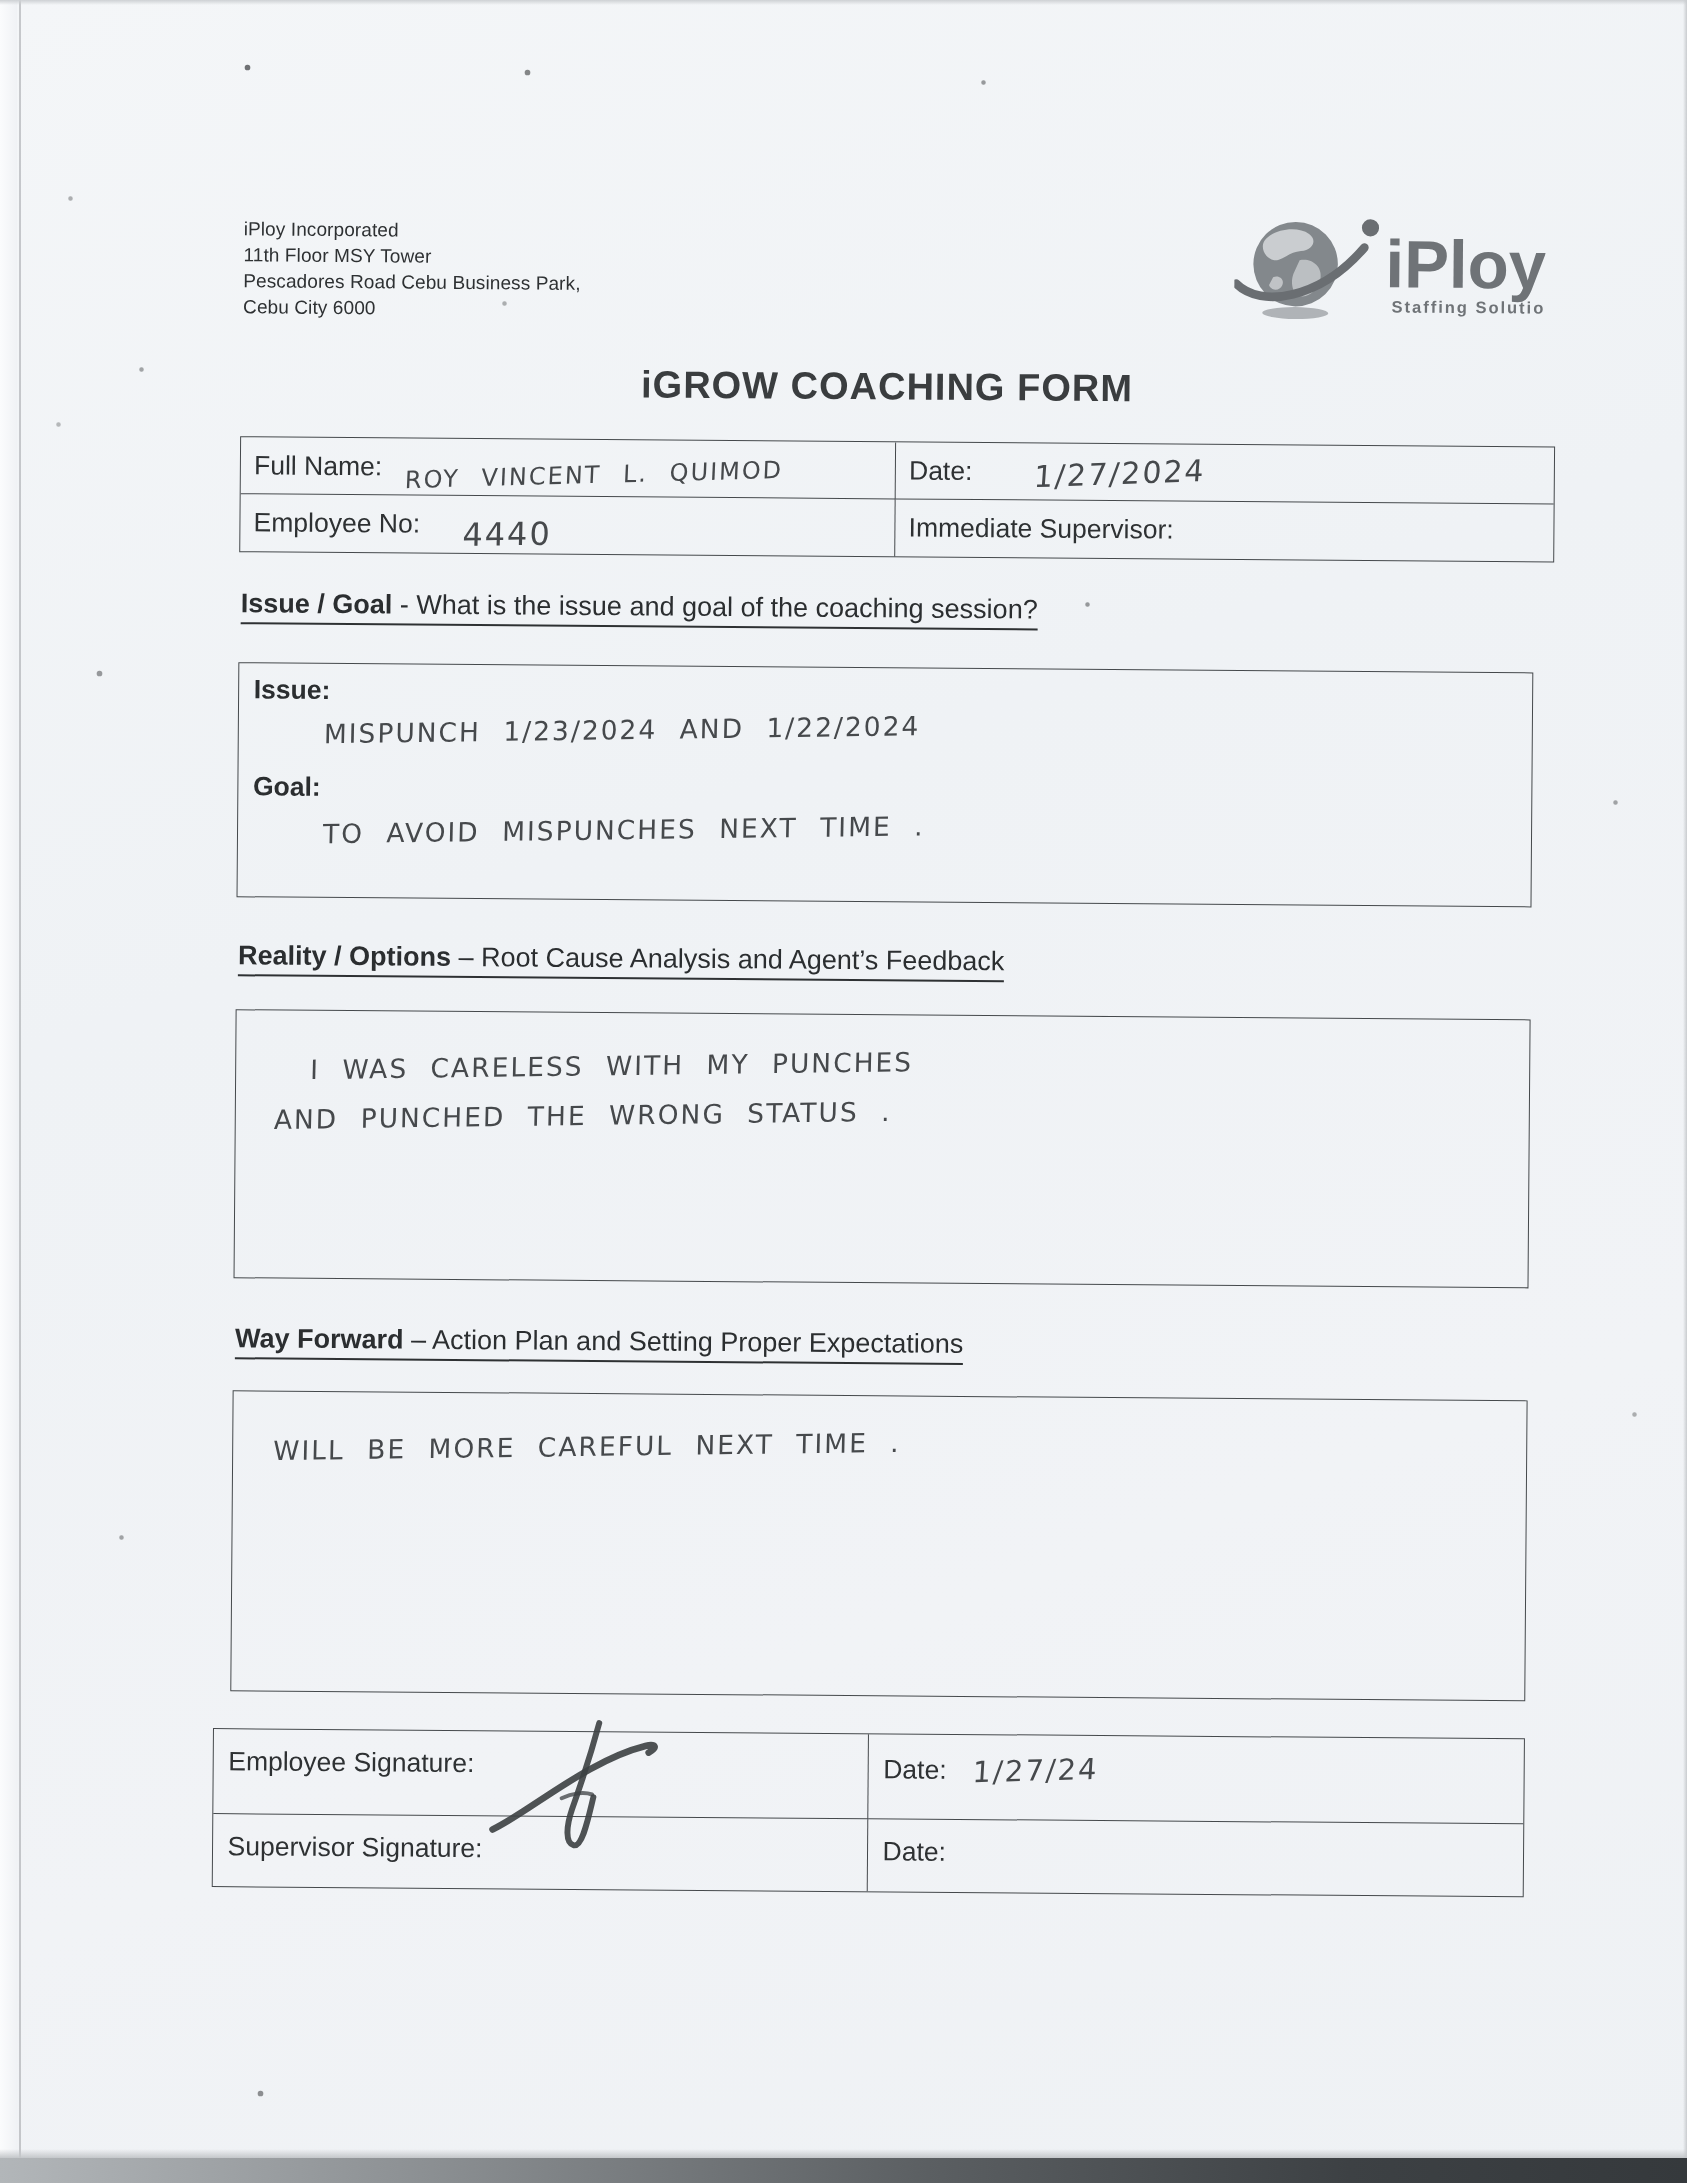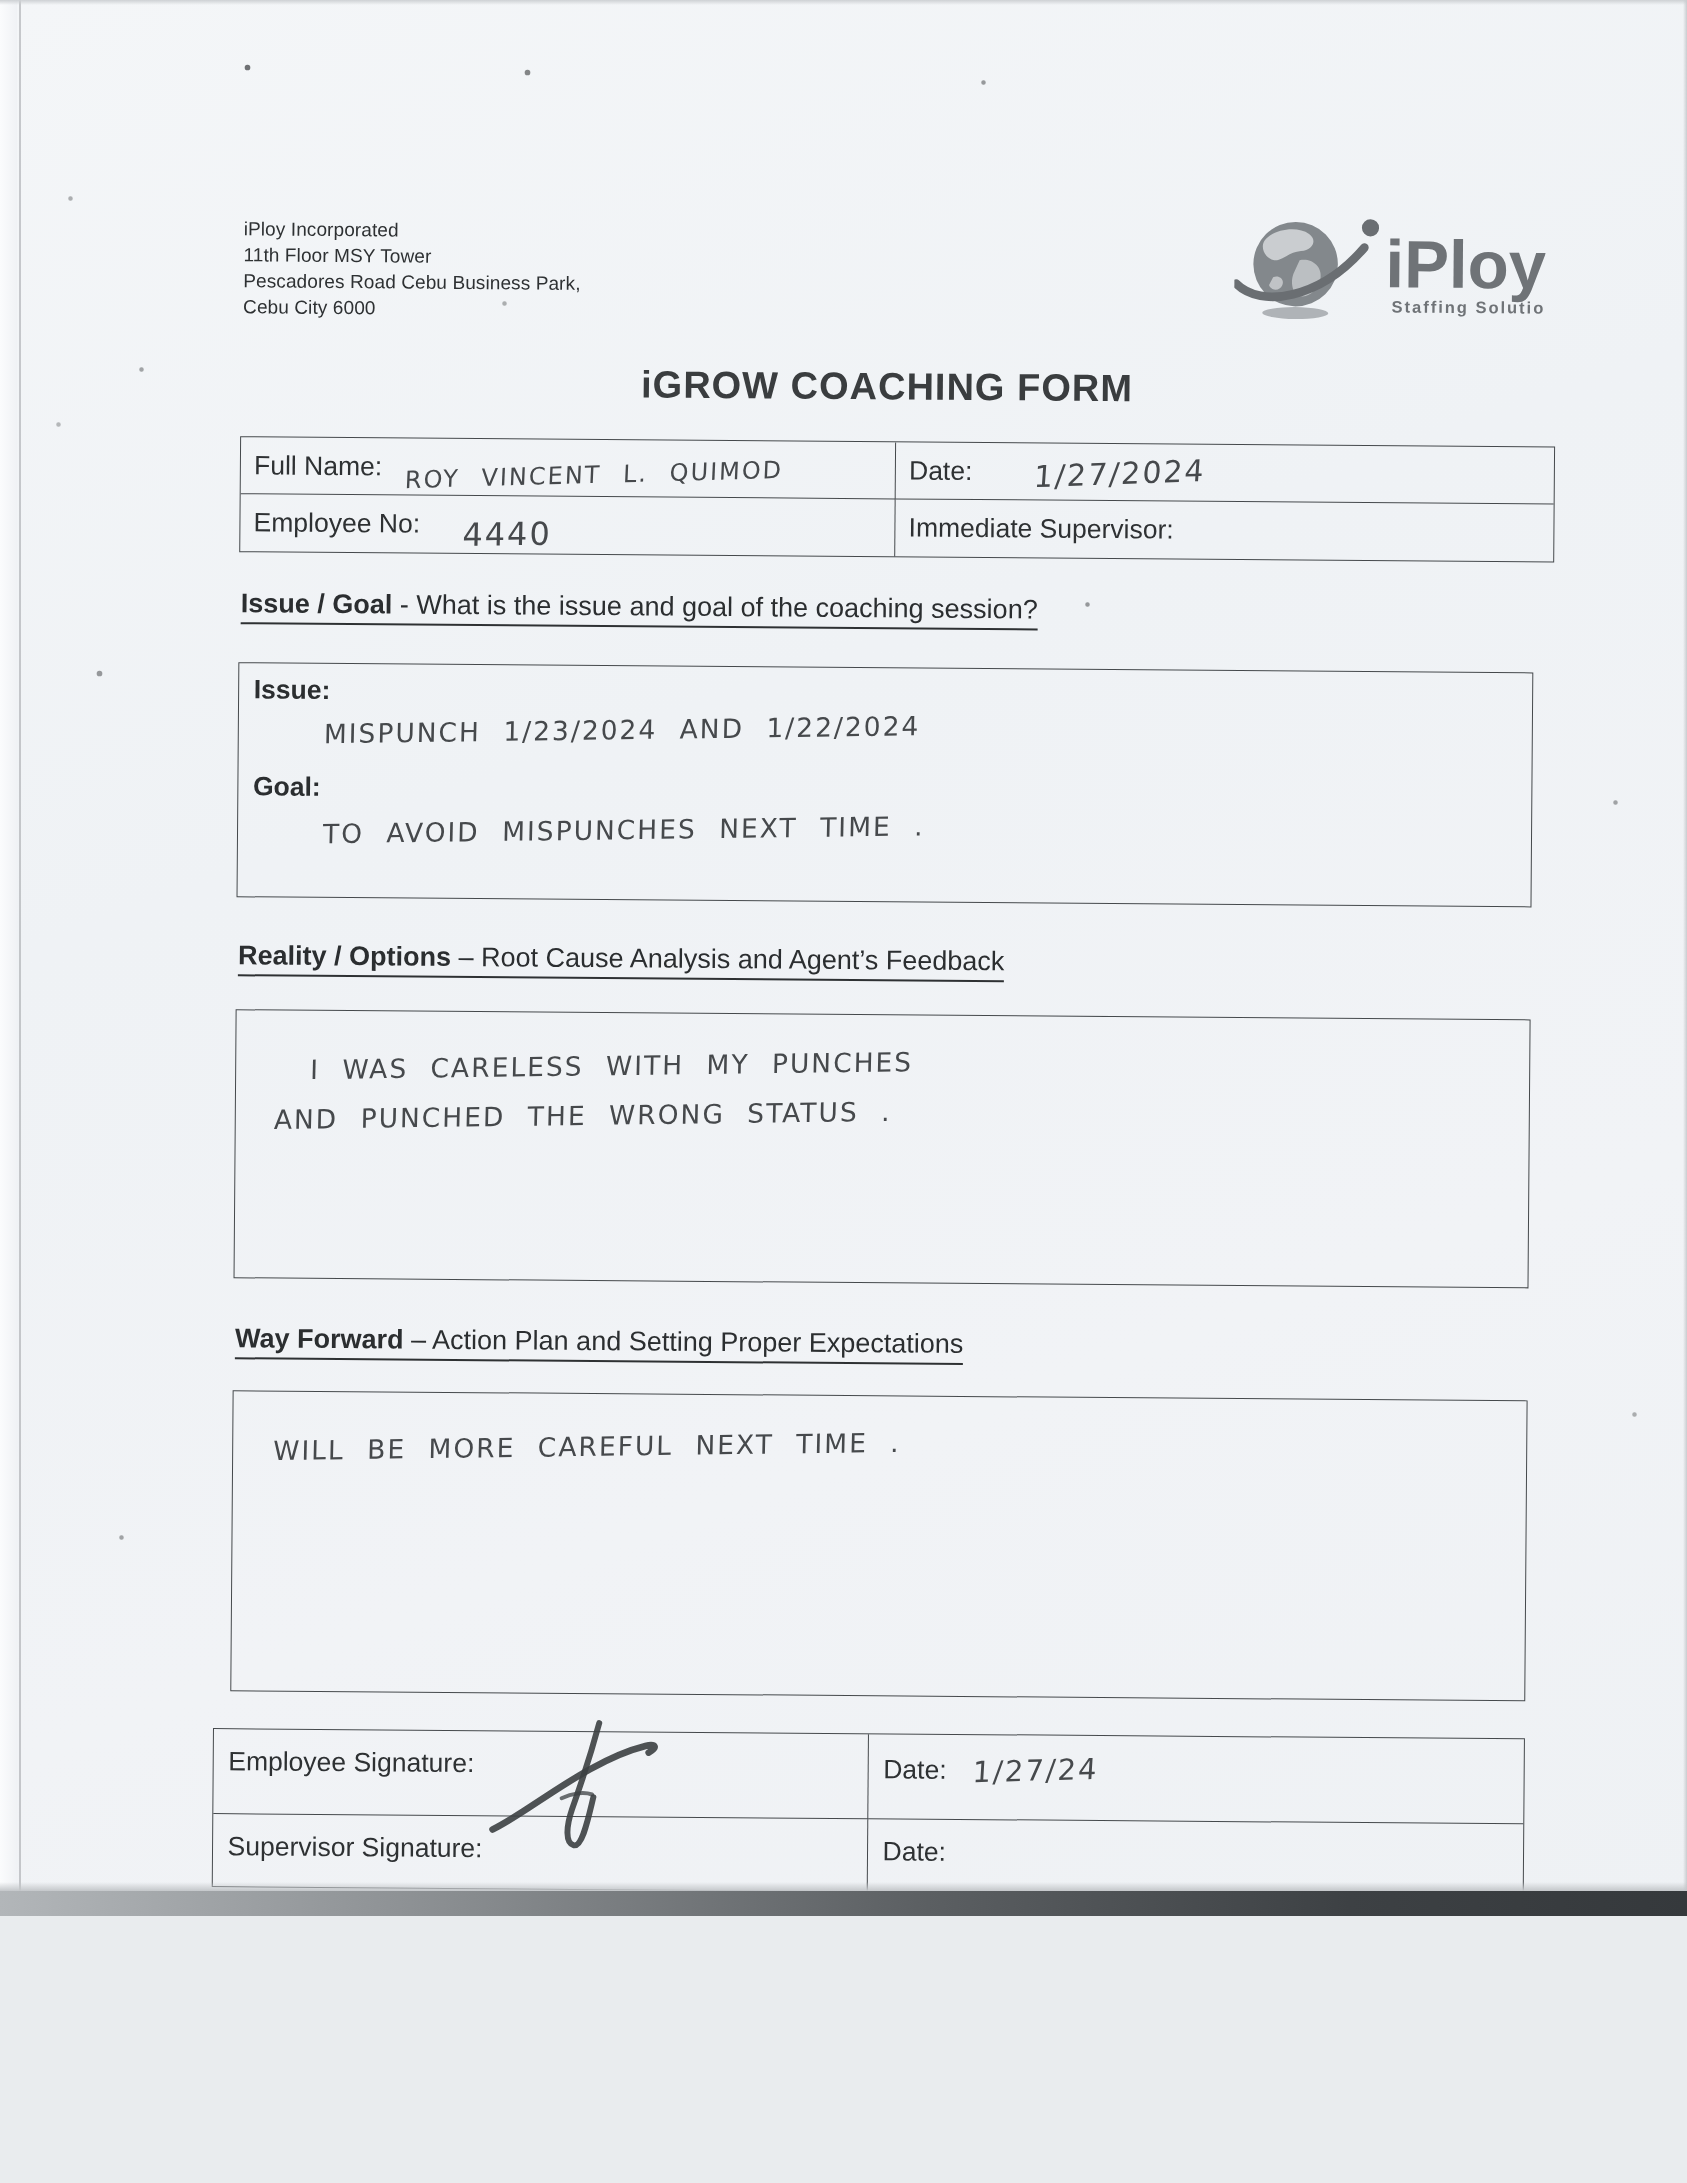--- a/index.html
+++ b/index.html
@@ -3,21 +3,21 @@
 <meta charset="utf-8">
 <style>
   html,body{margin:0;padding:0;}
   body{
     width:1687px;height:2183px;
     background:#e9ecee;
     font-family:"Liberation Sans", sans-serif;
     -webkit-font-smoothing:antialiased;
   }
   .paper{
-    position:relative;width:1687px;height:1916px;overflow:hidden;
+    position:relative;width:1687px;height:2183px;overflow:hidden;
     background:linear-gradient(160deg,#f4f6f8 0%,#eff2f5 38%,#f1f3f6 70%,#eef1f4 100%);
   }
   .content{
     position:absolute;inset:0;
     transform:rotate(0.45deg);
     transform-origin:844px 1092px;
   }
   
   .edge-left-light{position:absolute;left:0;top:0;width:17px;height:100%;
     background:linear-gradient(90deg,#fbfcfd,#f0f2f5);z-index:6;}

